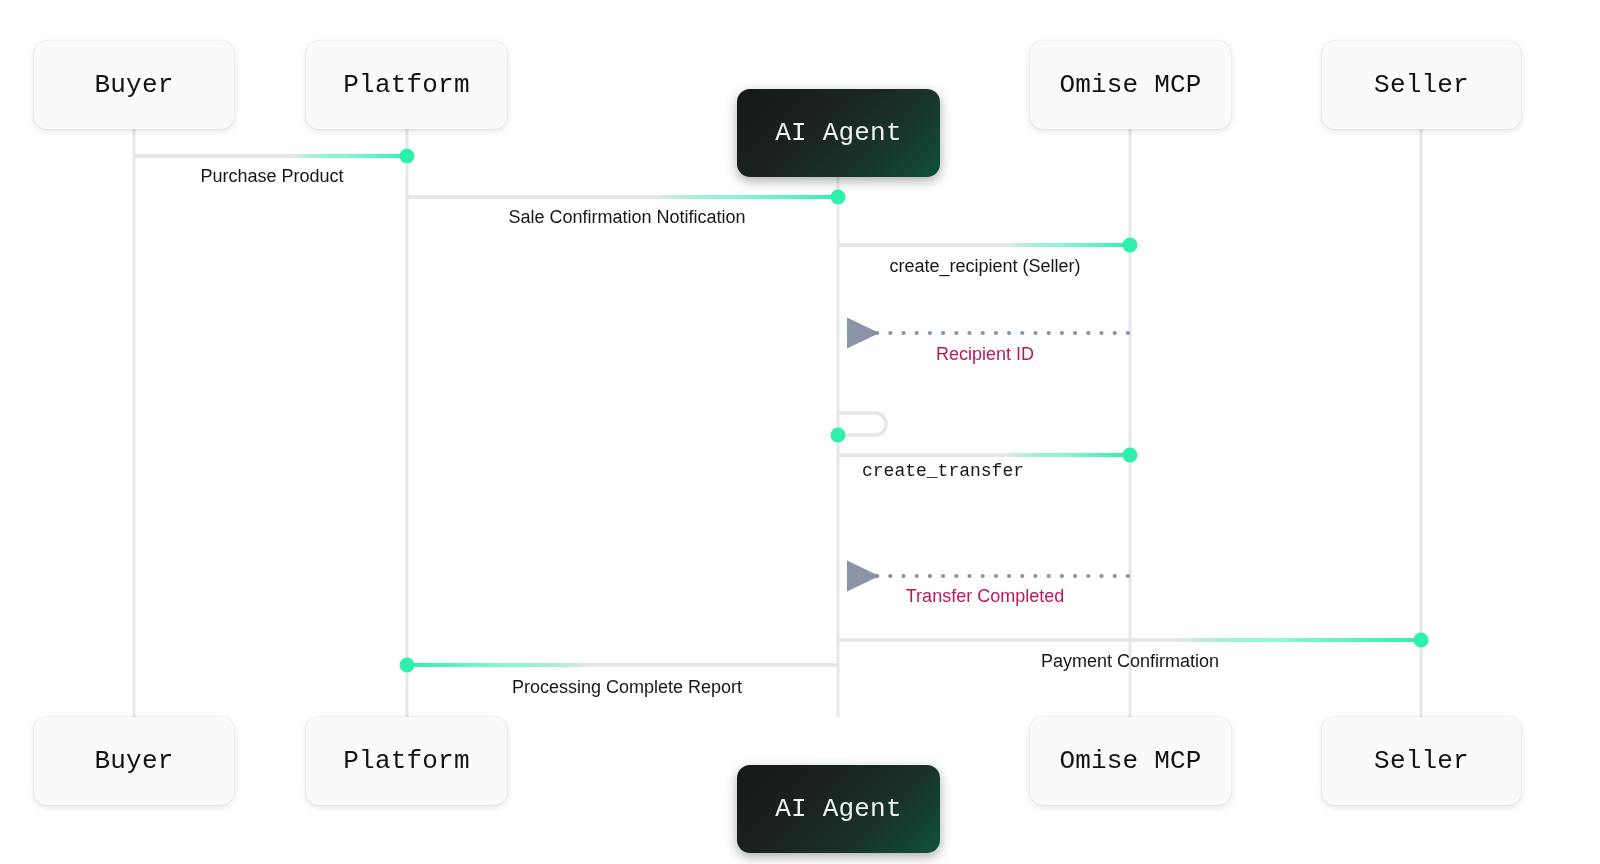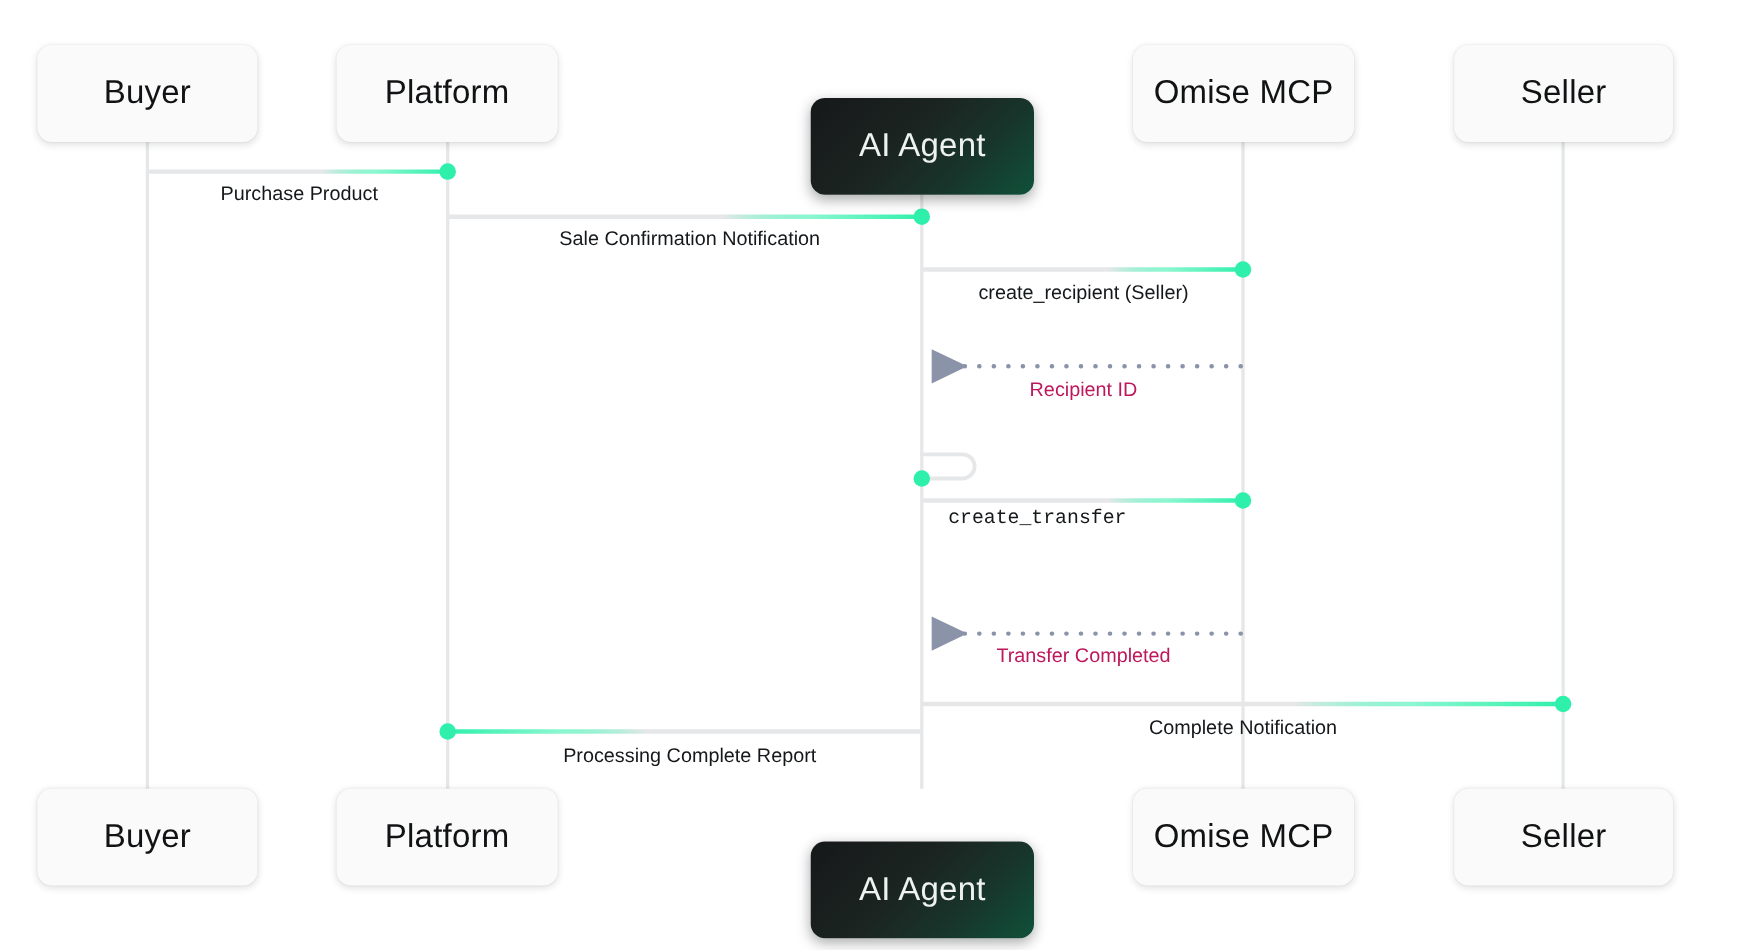--- a/index.html
+++ b/index.html
@@ -28,23 +28,24 @@
     height: 864px;
   }
   
   .participant-box {
     position: absolute;
     display: flex;
     align-items: center;
     justify-content: center;
     box-sizing: border-box;
     border-radius: 13px;
-    font-size: 30px;
+    font-size: 26px;
     letter-spacing: 0.2px;
     user-select: none;
+    font-family: Liberation Mono, monospace;
   }
   .participant-box.light {
     background: #fafafa;
     color: #111214;
     box-shadow: 0 2px 7px rgba(16,20,28,0.13), 0 0 0 1px rgba(16,20,28,0.03);
   }
   .participant-box.dark {
     background: linear-gradient(135deg, #16181a 0%, #1b2420 42%, #18352b 70%, #10513a 100%);
     color: #eef2f0;
     box-shadow: 0 4px 12px rgba(9,14,12,0.34);
@@ -171,16 +172,16 @@
         <span>Seller</span>
       </div>
     </div>
   <div id="labels-layer">
       <div class="msg-label solid" style="left: 272px; top: 166px;">Purchase Product</div>
       <div class="msg-label solid" style="left: 627px; top: 207px;">Sale Confirmation Notification</div>
       <div class="msg-label solid" style="left: 985px; top: 256px;">create_recipient (Seller)</div>
       <div class="msg-label dotted" style="left: 985px; top: 344px;">Recipient ID</div>
       <div class="msg-label solid" style="left: 943px; top: 461px; font-family: Liberation Mono, monospace;">create_transfer</div>
       <div class="msg-label dotted" style="left: 985px; top: 586px;">Transfer Completed</div>
-      <div class="msg-label solid" style="left: 1130px; top: 651px;">Complete Notification</div>
+      <div class="msg-label solid" style="left: 1130px; top: 651px;">Payment Confirmation</div>
       <div class="msg-label solid" style="left: 627px; top: 677px;">Processing Complete Report</div>
     </div>
 </div>
 
 </body></html>

